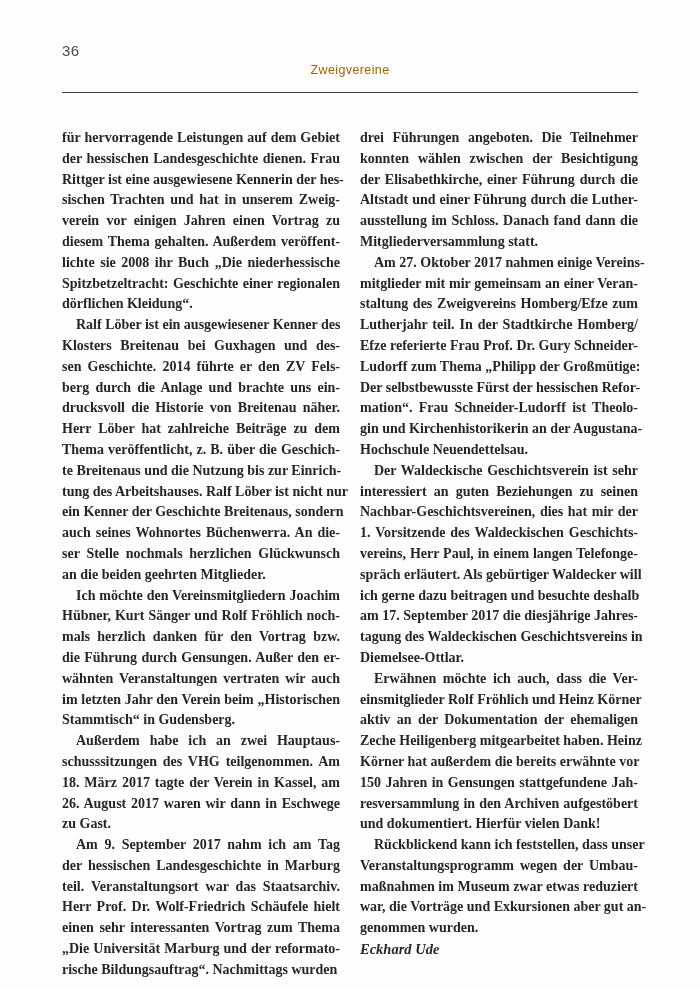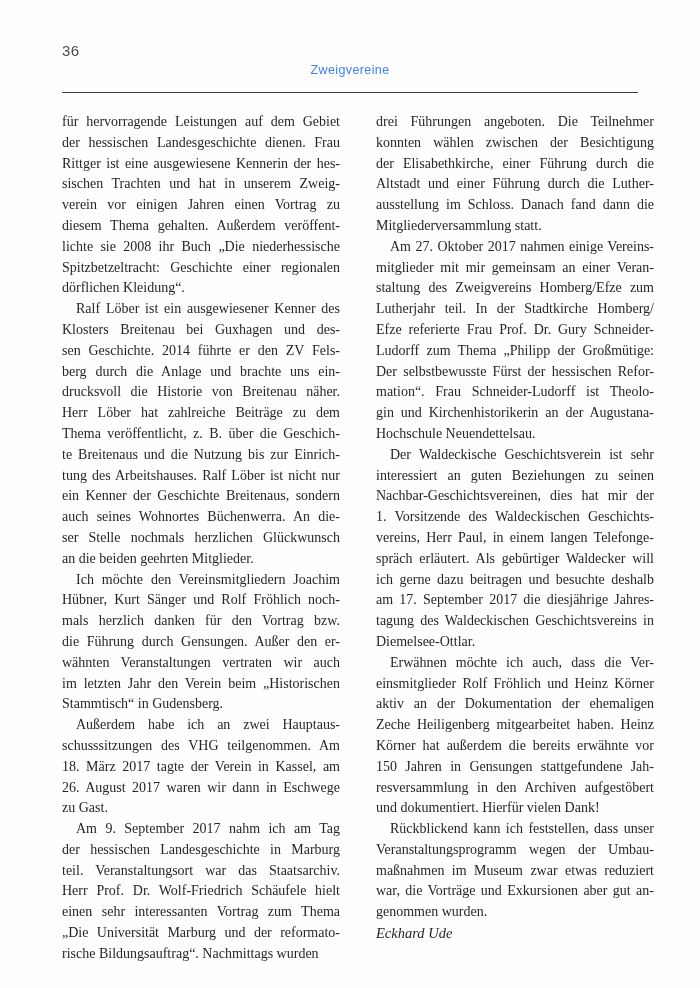--- a/index.html
+++ b/index.html
@@ -29,32 +29,33 @@
     font-family: "Liberation Sans", "DejaVu Sans", sans-serif;
     font-size: 15px;
     color: #4c4c4c;
     letter-spacing: 0.5px;
   }
   .head-title {
     display: block;
     text-align: center;
     font-family: "Liberation Sans", "DejaVu Sans", sans-serif;
     font-size: 12.5px;
-    color: #3b82f6;
+    color: #a16207;
     letter-spacing: 0.4px;
   }
   .rule {
     height: 1px;
     background: #3c3c3c;
     margin-top: 3px;
   }
   .columns {
     display: flex;
-    gap: 36px;
-    margin-top: 19px;
+    gap: 20px;
+    margin-top: 35px;
+    font-weight: bold;
   }
   .col {
     width: 278px;
     flex: 0 0 278px;
     font-size: 14px;
     line-height: 20.8px;
   }
   .para { margin: 0; }
   .line {
     white-space: nowrap;

